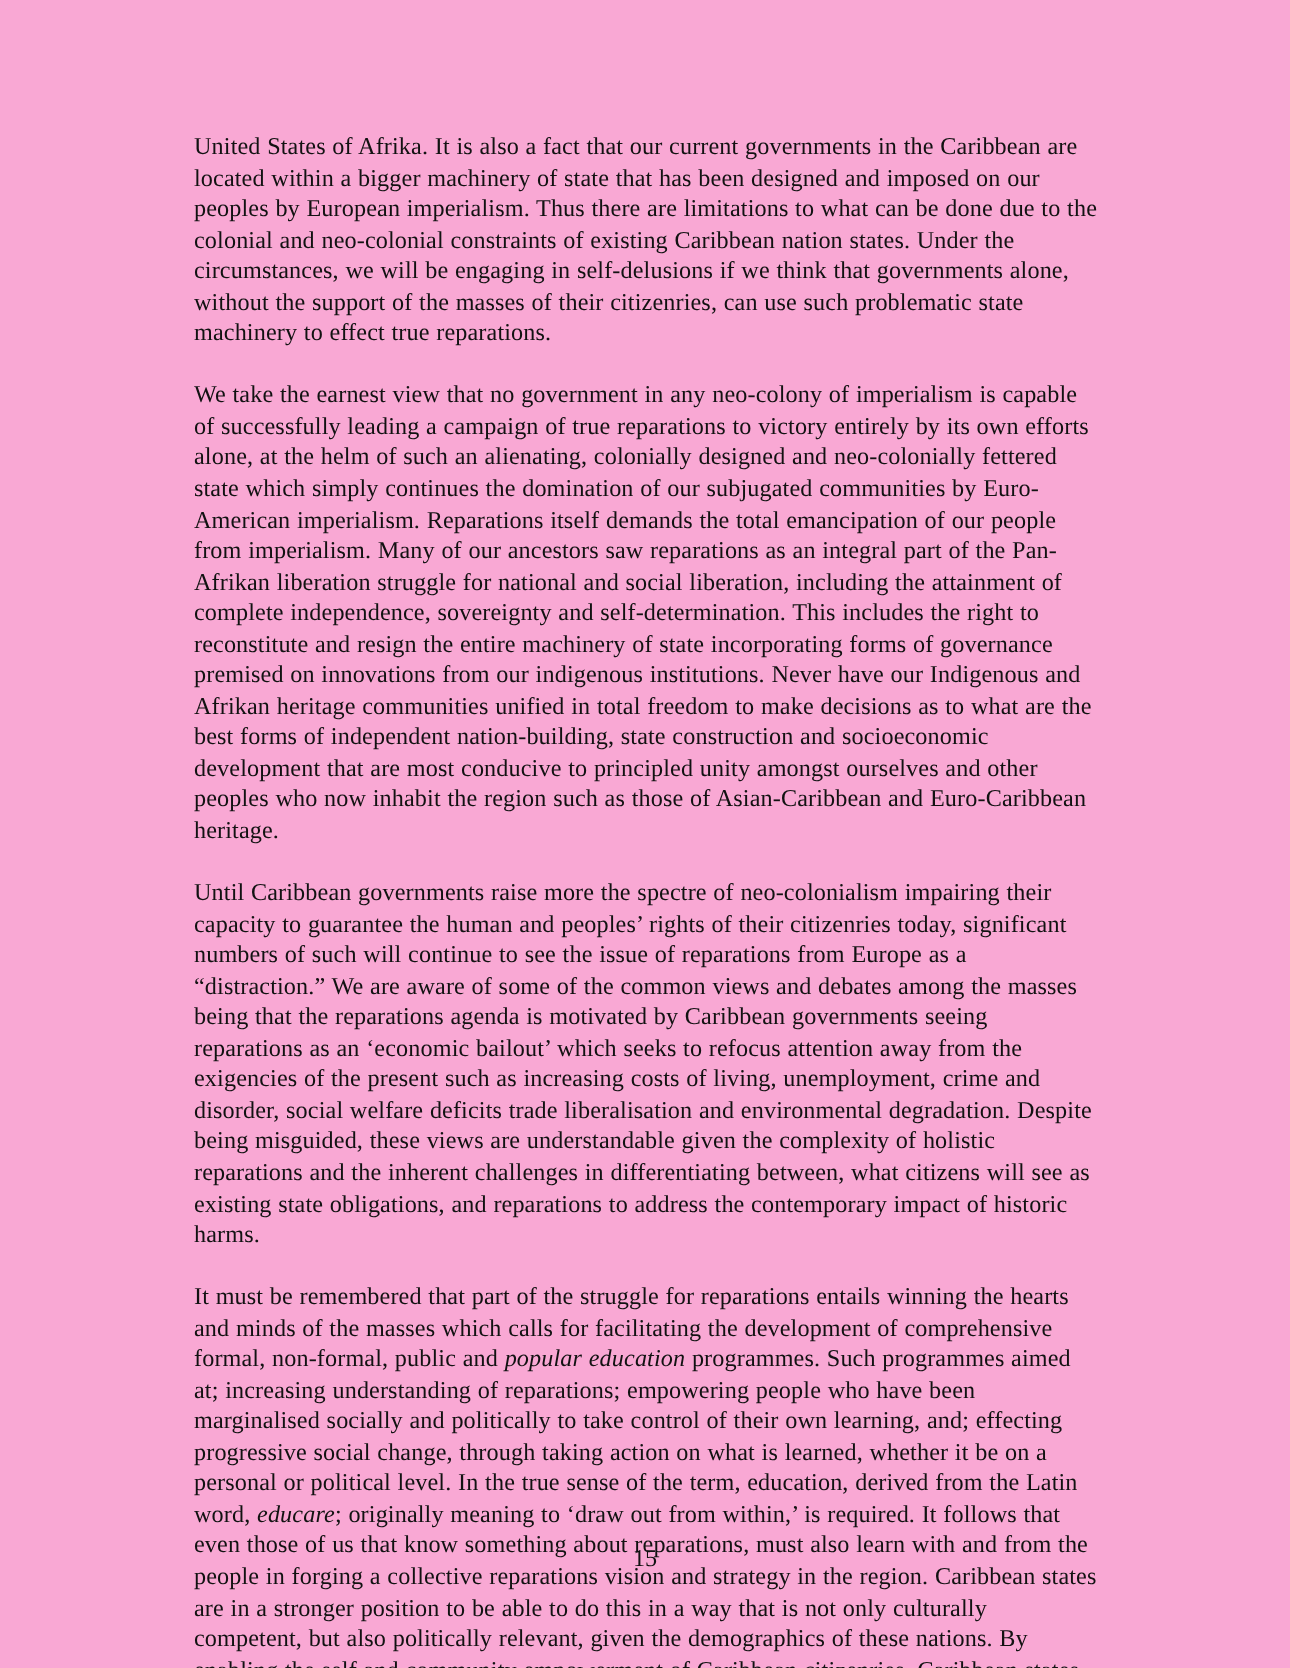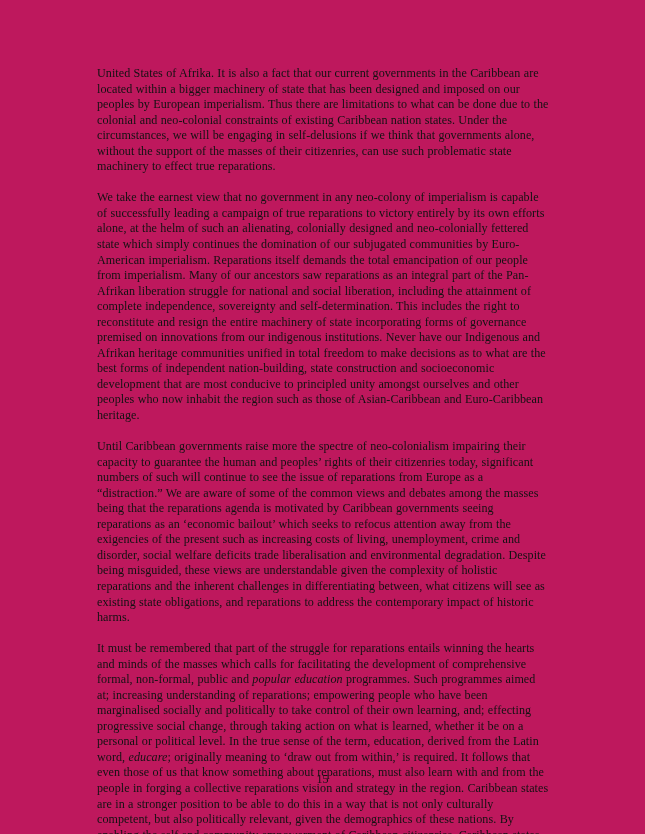--- a/index.html
+++ b/index.html
@@ -4,21 +4,21 @@
 <style>
   html, body {
     margin: 0;
     padding: 0;
     background: #ffffff;
   }
   .page {
     position: relative;
     width: 645px;
     height: 834px;
-    background: #be185d;
+    background: #f9a8d4;
     overflow: hidden;
     font-family: "Liberation Serif", "DejaVu Serif", serif;
     color: #0d0d0d;
   }
   .text-column {
     position: absolute;
     left: 97px;
     top: 66px;
     width: 452px;
   }

